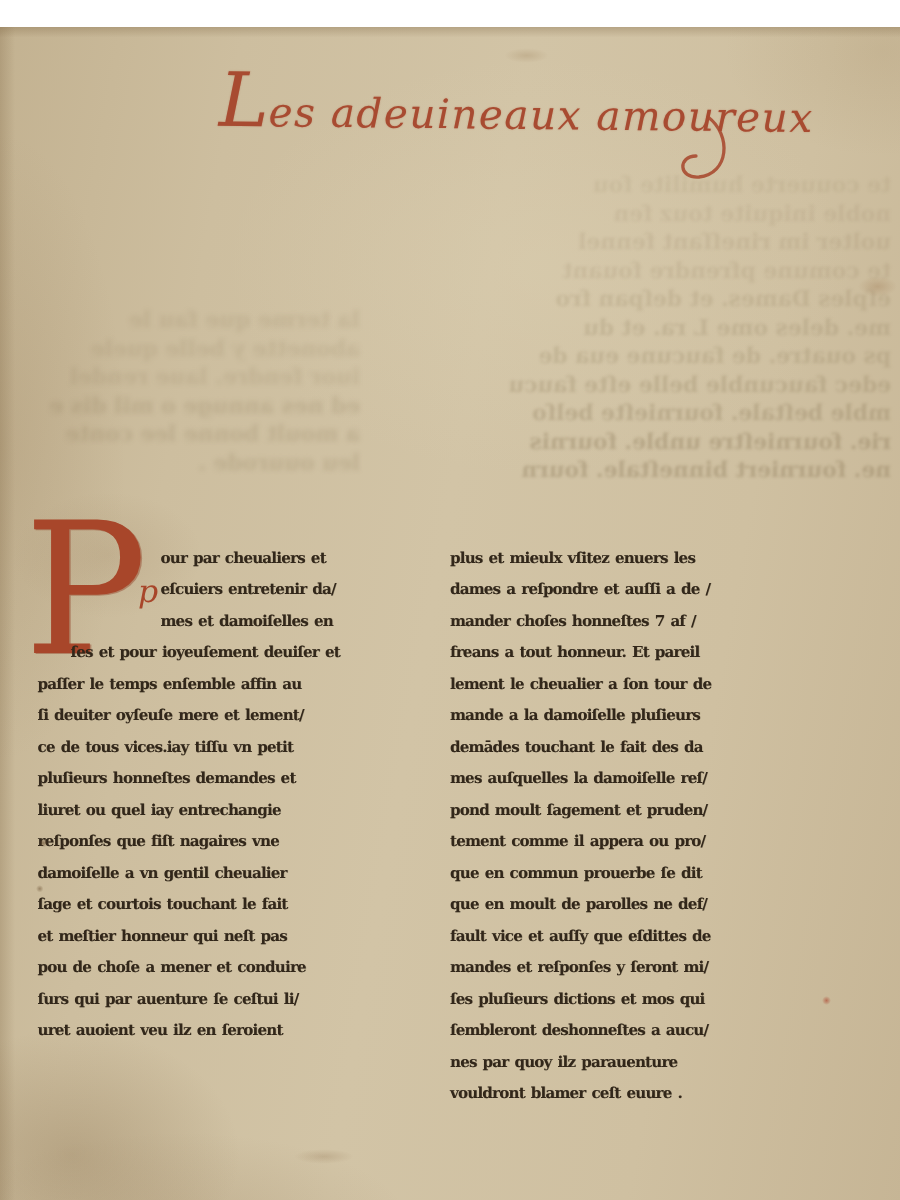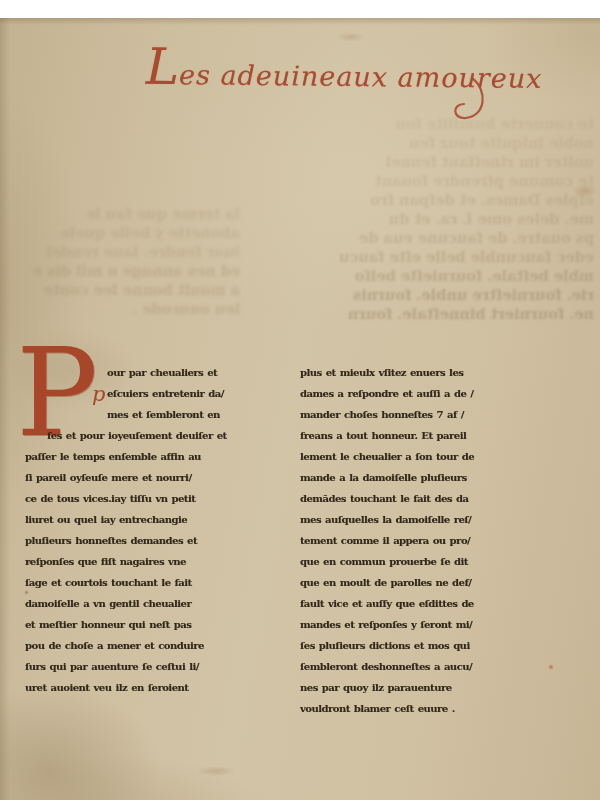--- a/index.html
+++ b/index.html
@@ -118,44 +118,45 @@
   <svg class="flourish" width="60" height="56" viewBox="0 0 60 56">
     <path d="M34 2 C50 14 48 40 28 42 C14 43 14 28 26 28" stroke="#a84b31" stroke-width="2.2" fill="none" stroke-linecap="round" opacity=".9"></path>
   </svg>
 
   <div class="dropcap">P</div>
   <div class="dropcap-guide">p</div>
 
   <div class="col col-left">
       <div>our par cheualiers et</div>
       <div>eſcuiers entretenir da/</div>
-      <div>mes et ſembleront en</div>
+      <div>mes et damoiſelles en</div>
       <div>ſes et pour ioyeuſement deuiſer et</div>
       <div>paſſer le temps enſemble affin au</div>
-      <div>ſi pareil oyſeuſe mere et nourri/</div>
+      <div>ſi deuiter oyſeuſe mere et lement/</div>
       <div>ce de tous vices.iay tiſſu vn petit</div>
+      <div>pluſieurs honneſtes demandes et</div>
       <div>liuret ou quel iay entrechangie</div>
-      <div>pluſieurs honneſtes demandes et</div>
       <div>reſponſes que fiſt nagaires vne</div>
+      <div>damoiſelle a vn gentil cheualier</div>
       <div>ſage et courtois touchant le fait</div>
-      <div>damoiſelle a vn gentil cheualier</div>
       <div>et meſtier honneur qui neſt pas</div>
       <div>pou de choſe a mener et conduire</div>
       <div>ſurs qui par auenture ſe ceſtui li/</div>
       <div>uret auoient veu ilz en ſeroient</div>
     </div>
   <div class="col col-right">
       <div>plus et mieulx vſitez enuers les</div>
       <div>dames a reſpondre et auſſi a de /</div>
       <div>mander choſes honneſtes 7 af /</div>
       <div>freans a tout honneur. Et pareil</div>
       <div>lement le cheualier a ſon tour de</div>
       <div>mande a la damoiſelle pluſieurs</div>
       <div>demādes touchant le fait des da</div>
       <div>mes auſquelles la damoiſelle reſ/</div>
+      <div>pond moult ſagement et pruden/</div>
       <div>tement comme il appera ou pro/</div>
       <div>que en commun prouerbe ſe dit</div>
       <div>que en moult de parolles ne def/</div>
       <div>fault vice et auſſy que eſdittes de</div>
       <div>mandes et reſponſes y ſeront mi/</div>
       <div>ſes pluſieurs dictions et mos qui</div>
       <div>ſembleront deshonneſtes a aucu/</div>
       <div>nes par quoy ilz parauenture</div>
       <div>vouldront blamer ceſt euure .</div>
     </div>

